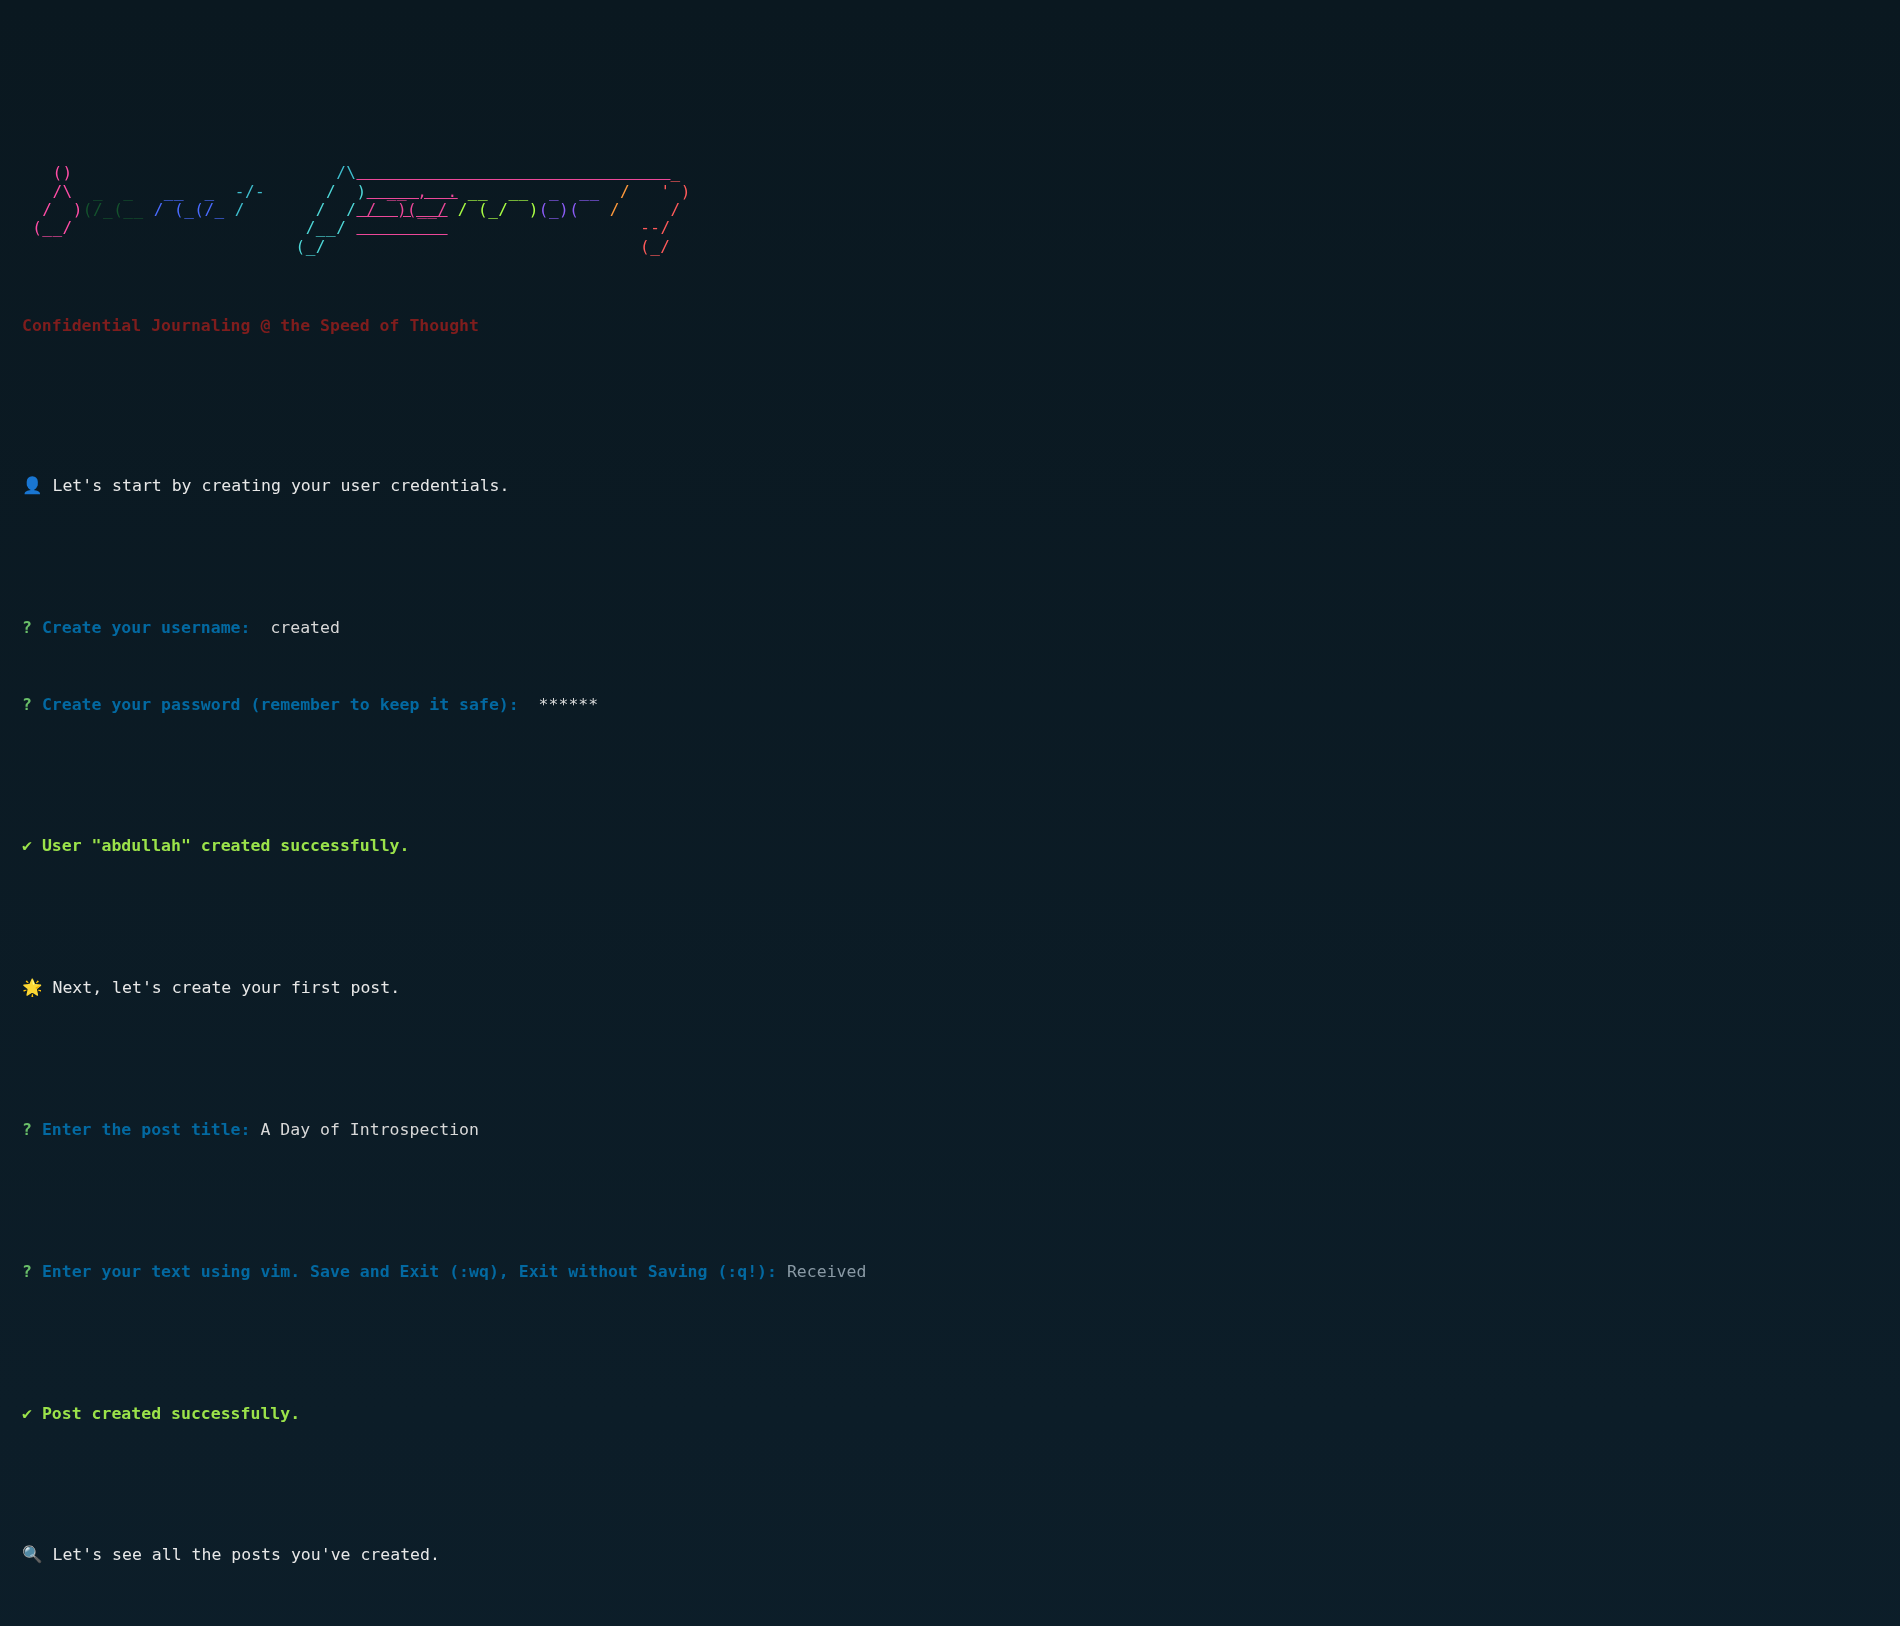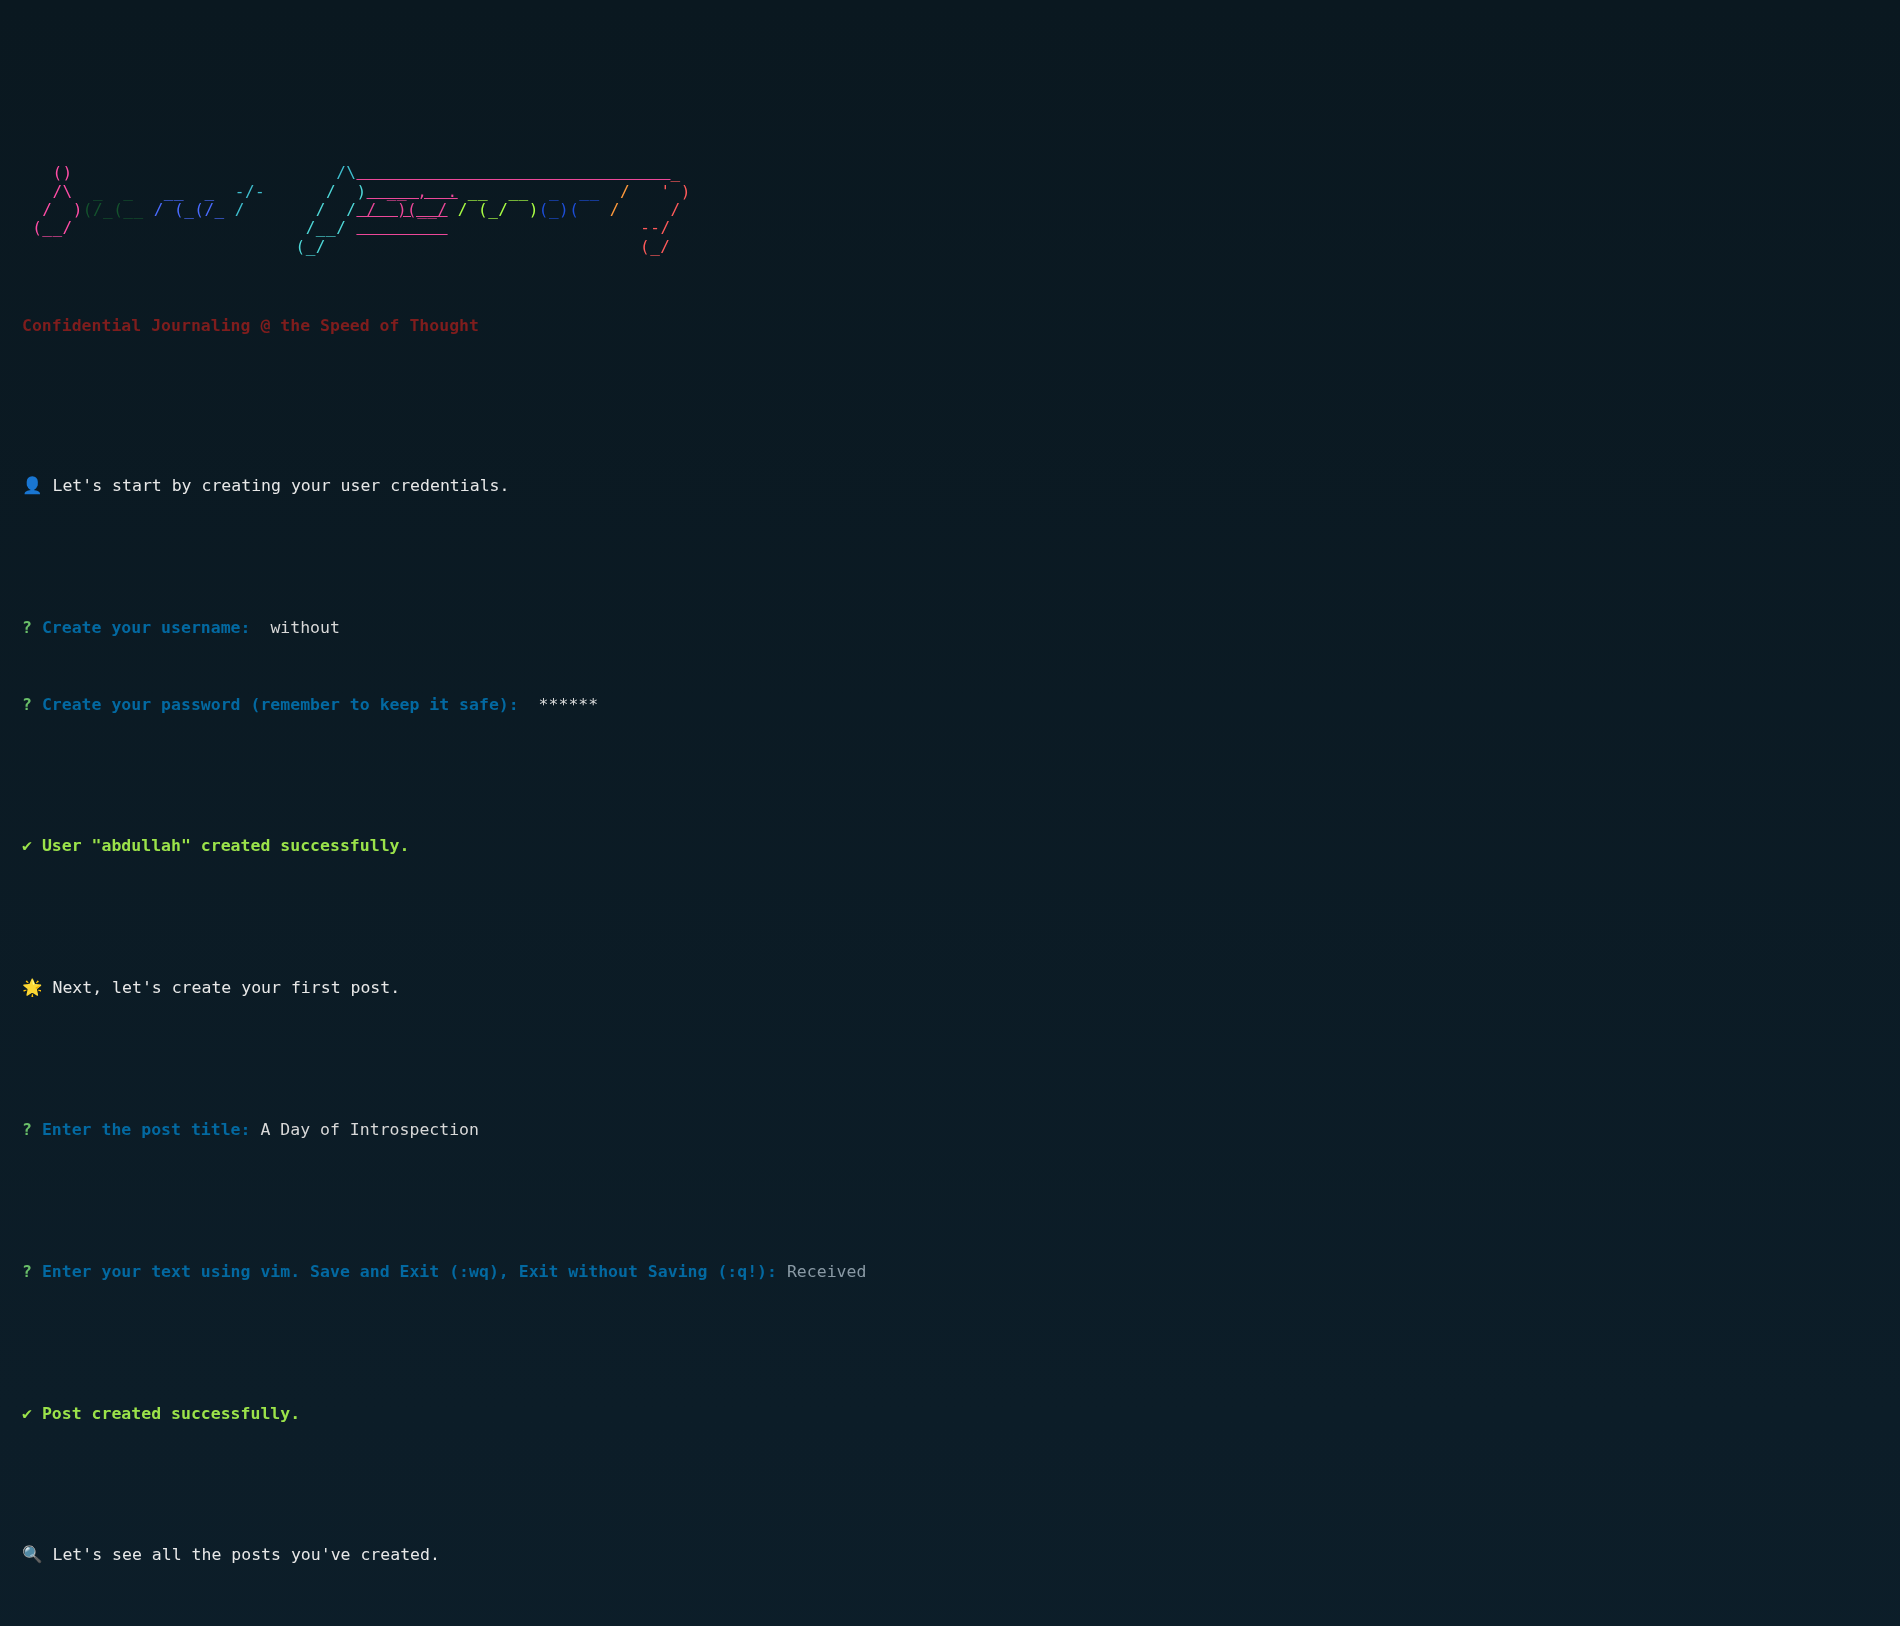--- a/index.html
+++ b/index.html
@@ -21,21 +21,21 @@
     letter-spacing: 0.5px;
     margin-bottom: 6px;
   }
   .c-pink { color: #ff4da6; }
   .c-purple { color: #14532d; }
   .c-blue { color: #4a6cff; }
   .c-teal { color: #3fbfcf; }
   .c-cyan { color: #4fd8d8; }
   .c-green { color: #ec4899; text-decoration: underline; }
   .c-lime { color: #aaff44; }
-  .c-yellow { color: #1d4ed8; text-align: right; }
+  .c-yellow { color: #8b5cf6; text-align: right; }
   .c-orange { color: #ff9a3c; }
   .c-red { color: #ff5a5a; }
   .bold { font-weight: 400; }
   .subtitle { color: #7f1d1d; font-weight: 700; margin-bottom: 18px; }
   .prompt-q { color: #6abf69; font-weight: 700; }
   .prompt-check { color: #9be34a; font-weight: 700; }
   .prompt-label { font-weight: 700; color: #0369a1; }
   .input-val { color: #d8d8d8; font-weight: 400; }
   .success-line { color: #9be34a; font-weight: 700; }
   .muted { color: #8a9aa5; }
@@ -58,21 +58,21 @@
 </div>
 
 <div class="subtitle">Confidential Journaling @ the Speed of Thought</div>
 
 <div class="spacer"></div>
 
 <div class="row"><span class="emoji">👤</span> <span class="bold">Let's start by creating your user credentials.</span></div>
 
 <div class="spacer"></div>
 
-<div class="row"><span class="prompt-q">?</span> <span class="prompt-label">Create your username:</span>  <span class="input-val">without</span></div>
+<div class="row"><span class="prompt-q">?</span> <span class="prompt-label">Create your username:</span>  <span class="input-val">created</span></div>
 
 <div class="row"><span class="prompt-q">?</span> <span class="prompt-label">Create your password (remember to keep it safe):</span>  <span class="input-val">******</span></div>
 
 <div class="spacer"></div>
 
 <div class="row"><span class="prompt-check">✔</span> <span class="success-line">User "abdullah" created successfully.</span></div>
 
 <div class="spacer"></div>
 
 <div class="row"><span class="emoji">🌟</span> <span class="bold">Next, let's create your first post.</span></div>

